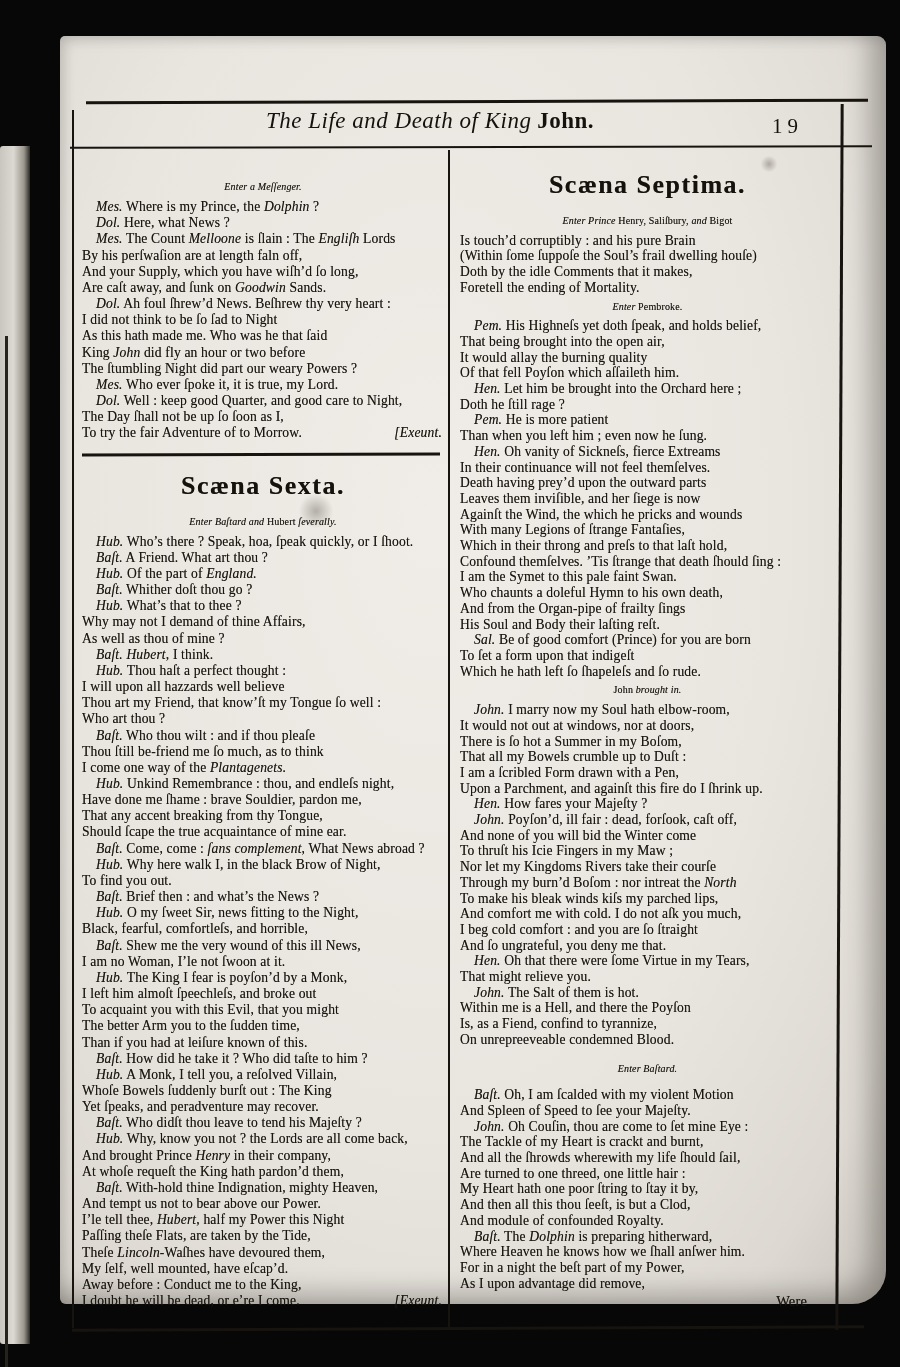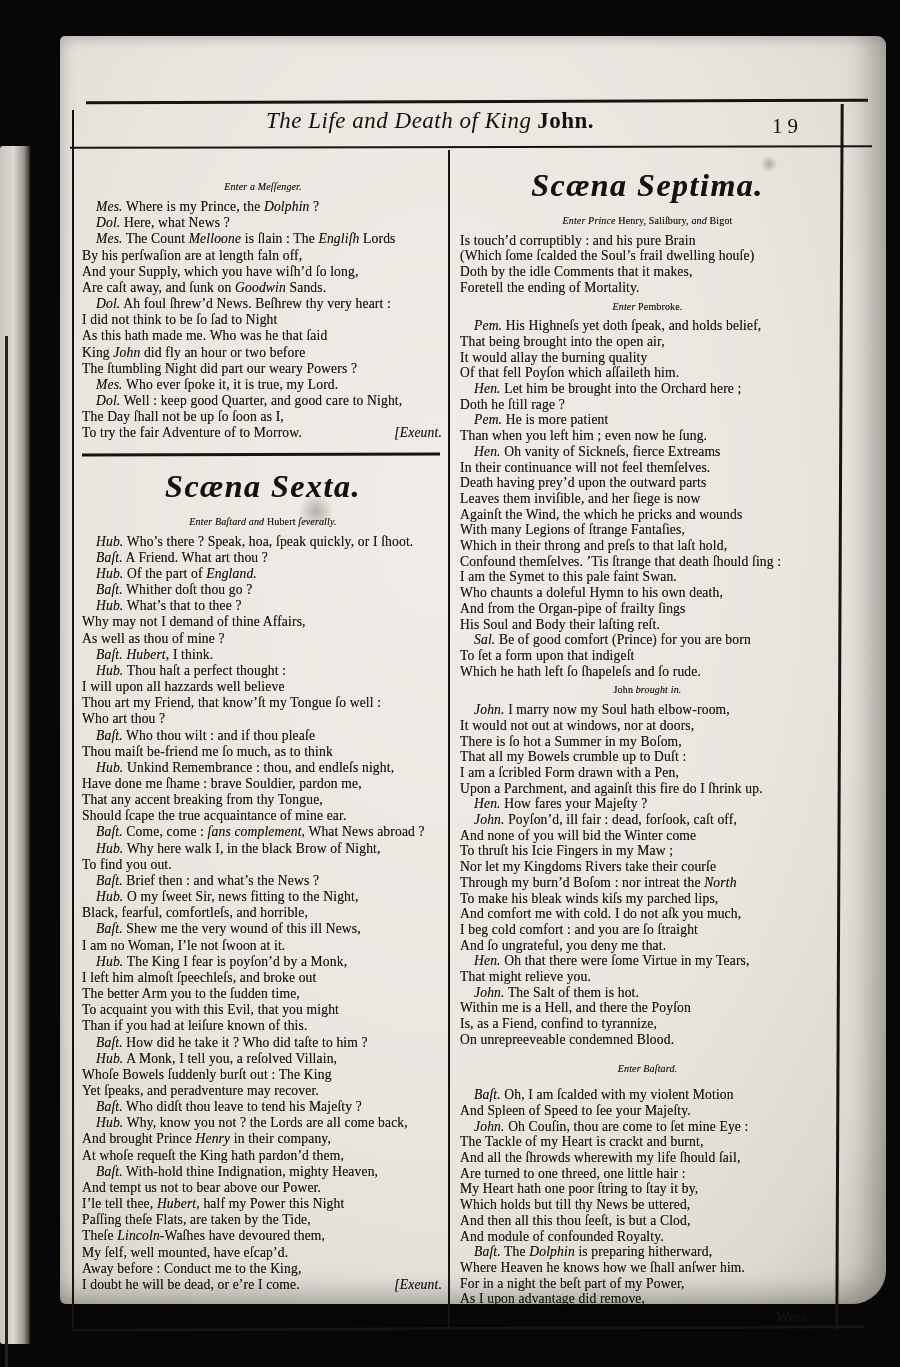--- a/index.html
+++ b/index.html
@@ -35,21 +35,21 @@
   .header .t-roman{font-weight:bold;letter-spacing:.5px;}
   .page-num{position:absolute;left:712px;top:78px;font-size:21px;letter-spacing:5px;color:#15120d;}
   .col{position:absolute;color:#1a1712;font-size:13.6px;letter-spacing:.15px;white-space:nowrap;
        text-shadow:0 0 .45px rgba(20,15,8,.55);}
   .col-left{left:22px;top:140px;width:362px;line-height:16.15px;}
   .col-right{left:400px;top:126px;width:375px;line-height:15.7px;}
   .ln{position:relative;}
   .ln.sp{padding-left:14px;}
   .ln.st{text-align:center;font-size:10px;padding:3px 0 4px;}
   .ln.sg{margin-top:10px;margin-bottom:7px;}
-  .hd{text-align:center;font-style:italic;font-size:32px;letter-spacing:1.5px;
+  .hd{text-align:center;font-size:26px;letter-spacing:1.5px;
       padding:8px 0 10px;line-height:30px;font-weight:bold;color:#15120d;}
   .hr-rule{height:3px;background:#171410;margin:11px 4px 7px 0;transform:rotate(-.2deg);}
   .rt{position:absolute;right:2px;font-style:italic;}
   .cw{text-align:right;padding-right:28px;font-size:14.5px;padding-top:3px;}
   .smudge{position:absolute;border-radius:50%;pointer-events:none;
       background:radial-gradient(circle, rgba(45,38,26,.30) 0%, rgba(45,38,26,0) 70%);}
   i{font-style:italic;}
 </style>
 </head>
 <body>
@@ -97,37 +97,38 @@
       <div class="ln sp"><i>Baſt.</i> Whither doſt thou go ?</div>
       <div class="ln sp"><i>Hub.</i> What’s that to thee ?</div>
       <div class="ln">Why may not I demand of thine Affairs,</div>
       <div class="ln">As well as thou of mine ?</div>
       <div class="ln sp"><i>Baſt.</i> <i>Hubert</i>, I think.</div>
       <div class="ln sp"><i>Hub.</i> Thou haſt a perfect thought :</div>
       <div class="ln">I will upon all hazzards well believe</div>
       <div class="ln">Thou art my Friend, that know’ſt my Tongue ſo well :</div>
       <div class="ln">Who art thou ?</div>
       <div class="ln sp"><i>Baſt.</i> Who thou wilt : and if thou pleaſe</div>
-      <div class="ln">Thou maiſt be-friend me ſo much, as to think</div>
+      <div class="ln">Thou ſtill be-friend me ſo much, as to think</div>
+      <div class="ln">I come one way of the <i>Plantagenets.</i></div>
       <div class="ln sp"><i>Hub.</i> Unkind Remembrance : thou, and endleſs night,</div>
       <div class="ln">Have done me ſhame : brave Souldier, pardon me,</div>
       <div class="ln">That any accent breaking from thy Tongue,</div>
       <div class="ln">Should ſcape the true acquaintance of mine ear.</div>
       <div class="ln sp"><i>Baſt.</i> Come, come : <i>ſans complement</i>, What News abroad ?</div>
       <div class="ln sp"><i>Hub.</i> Why here walk I, in the black Brow of Night,</div>
       <div class="ln">To find you out.</div>
       <div class="ln sp"><i>Baſt.</i> Brief then : and what’s the News ?</div>
       <div class="ln sp"><i>Hub.</i> O my ſweet Sir, news fitting to the Night,</div>
       <div class="ln">Black, fearful, comfortleſs, and horrible,</div>
       <div class="ln sp"><i>Baſt.</i> Shew me the very wound of this ill News,</div>
       <div class="ln">I am no Woman, I’le not ſwoon at it.</div>
       <div class="ln sp"><i>Hub.</i> The King I fear is poyſon’d by a Monk,</div>
       <div class="ln">I left him almoſt ſpeechleſs, and broke out</div>
+      <div class="ln">To acquaint you with this Evil, that you might</div>
       <div class="ln">The better Arm you to the ſudden time,</div>
-      <div class="ln">To acquaint you with this Evil, that you might</div>
       <div class="ln">Than if you had at leiſure known of this.</div>
       <div class="ln sp"><i>Baſt.</i> How did he take it ? Who did taſte to him ?</div>
       <div class="ln sp"><i>Hub.</i> A Monk, I tell you, a reſolved Villain,</div>
       <div class="ln">Whoſe Bowels ſuddenly burſt out : The King</div>
       <div class="ln">Yet ſpeaks, and peradventure may recover.</div>
       <div class="ln sp"><i>Baſt.</i> Who didſt thou leave to tend his Majeſty ?</div>
       <div class="ln sp"><i>Hub.</i> Why, know you not ? the Lords are all come back,</div>
       <div class="ln">And brought Prince <i>Henry</i> in their company,</div>
       <div class="ln">At whoſe requeſt the King hath pardon’d them,</div>
       <div class="ln sp"><i>Baſt.</i> With-hold thine Indignation, mighty Heaven,</div>
@@ -136,21 +137,21 @@
       <div class="ln">Paſſing theſe Flats, are taken by the Tide,</div>
       <div class="ln">Theſe <i>Lincoln</i>-Waſhes have devoured them,</div>
       <div class="ln">My ſelf, well mounted, have eſcap’d.</div>
       <div class="ln">Away before : Conduct me to the King,</div>
       <div class="ln">I doubt he will be dead, or e’re I come.<span class="rt">[Exeunt.</span></div>
     </div>
   <div class="col col-right" id="col-right">
       <div class="hd">Scæna Septima.</div>
       <div class="ln st"><i>Enter Prince</i> Henry, Saliſbury, <i>and</i> Bigot</div>
       <div class="ln">Is touch’d corruptibly : and his pure Brain</div>
-      <div class="ln">(Which ſome ſcalded the Soul’s frail dwelling houſe)</div>
+      <div class="ln">(Within ſome ſuppoſe the Soul’s frail dwelling houſe)</div>
       <div class="ln">Doth by the idle Comments that it makes,</div>
       <div class="ln">Foretell the ending of Mortality.</div>
       <div class="ln st"><i>Enter</i> Pembroke.</div>
       <div class="ln sp"><i>Pem.</i> His Highneſs yet doth ſpeak, and holds belief,</div>
       <div class="ln">That being brought into the open air,</div>
       <div class="ln">It would allay the burning quality</div>
       <div class="ln">Of that fell Poyſon which aſſaileth him.</div>
       <div class="ln sp"><i>Hen.</i> Let him be brought into the Orchard here ;</div>
       <div class="ln">Doth he ſtill rage ?</div>
       <div class="ln sp"><i>Pem.</i> He is more patient</div>
@@ -194,21 +195,20 @@
       <div class="ln">Is, as a Fiend, confind to tyrannize,</div>
       <div class="ln">On unrepreeveable condemned Blood.</div>
       <div class="ln st sg"><i>Enter Baſtard.</i></div>
       <div class="ln sp"><i>Baſt.</i> Oh, I am ſcalded with my violent Motion</div>
       <div class="ln">And Spleen of Speed to ſee your Majeſty.</div>
       <div class="ln sp"><i>John.</i> Oh Couſin, thou are come to ſet mine Eye :</div>
       <div class="ln">The Tackle of my Heart is crackt and burnt,</div>
       <div class="ln">And all the ſhrowds wherewith my life ſhould ſail,</div>
       <div class="ln">Are turned to one threed, one little hair :</div>
       <div class="ln">My Heart hath one poor ſtring to ſtay it by,</div>
-      <div class="ln">Which holds but till thy News be uttered,</div>
       <div class="ln">And then all this thou ſeeſt, is but a Clod,</div>
       <div class="ln">And module of confounded Royalty.</div>
       <div class="ln sp"><i>Baſt.</i> The <i>Dolphin</i> is preparing hitherward,</div>
       <div class="ln">Where Heaven he knows how we ſhall anſwer him.</div>
       <div class="ln">For in a night the beſt part of my Power,</div>
       <div class="ln">As I upon advantage did remove,</div>
       <div class="ln cw">Were</div>
     </div>
 
   <div class="smudge" style="left:238px;top:458px;width:36px;height:34px;"></div>

